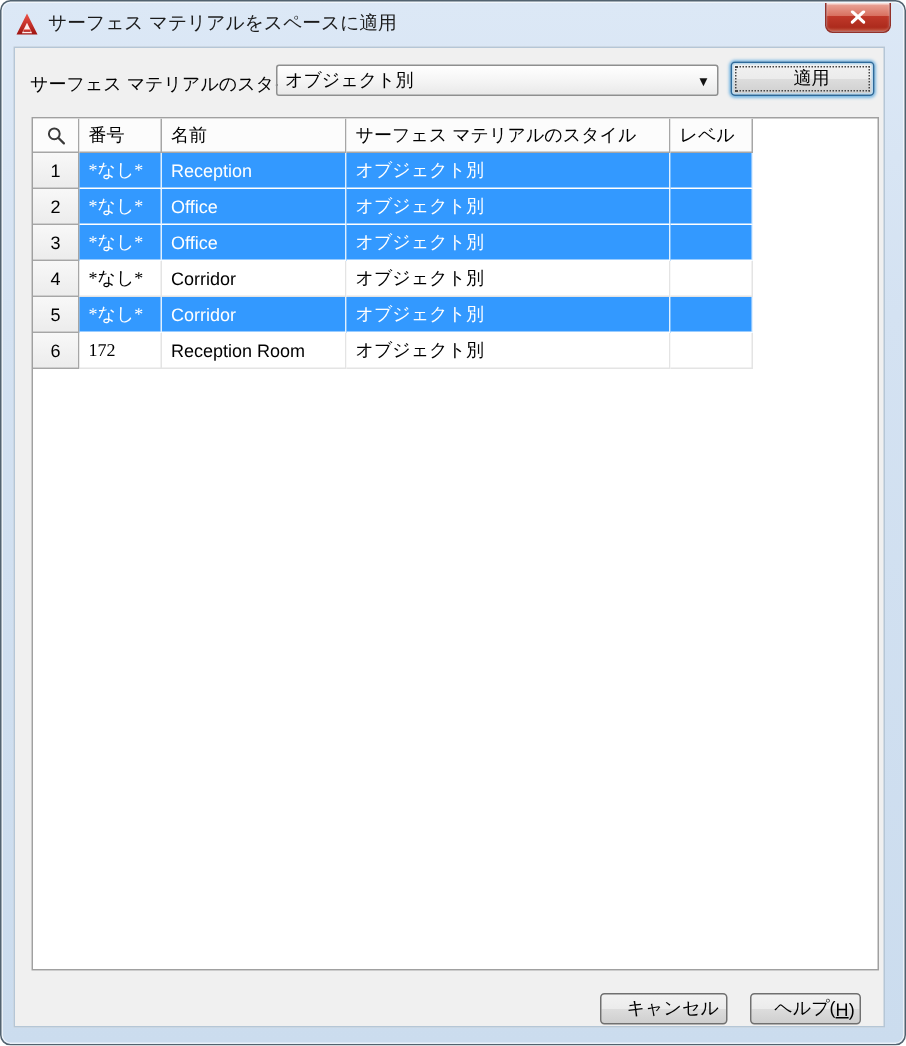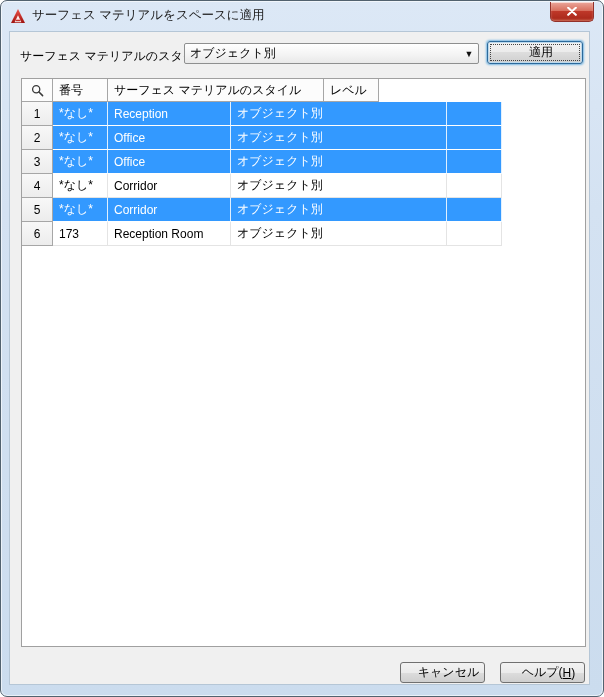--- a/index.html
+++ b/index.html
@@ -60,21 +60,21 @@
 
   
   .grid-panel{
     position:absolute; left:11px; top:46px; width:565px; height:569px;
     background:#fff; border:1px solid #a0a0a0; overflow:hidden;
   }
   .grid-row{ display:flex; height:24px; }
   .grid-head{ display:flex; height:23px; }
   .cell{ font-size:12px; display:flex; align-items:center; white-space:nowrap; overflow:hidden; }
   .c0{ width:31px; justify-content:center; }
-  .c1{ width:55px; padding-left:6px; }
+  .c1{ width:55px; padding-left:6px;font-family:Liberation Serif, serif; }
   .c2{ width:123px; padding-left:6px; }
   .c3{ width:216px; padding-left:6px;text-align:right; }
   .c4{ width:55px; padding-left:6px; }
 
   .hcell{
     background:#fcfcfc; color:#000;
     border-right:1px solid #a6a6a6; border-bottom:1px solid #a6a6a6;
   }
   .hcell.c0{ border-left:none; }
 
@@ -89,21 +89,21 @@
   }
   .grid-row.sel .dcell{
     background:var(--sel,#3399ff); color:#fff;
     border-right:1px solid rgba(255,255,255,.85);
     border-bottom:1px solid #ffffff;
   }
 
   
   .ok-btn{ position:absolute; left:294px; top:630px; width:85px; height:21px; }
   .cancel-btn{ position:absolute; left:390px; top:630px; width:85px; height:21px; }
-  .help-btn{ position:absolute; left:490px; top:630px; width:85px; height:21px; }
+  .help-btn{ position:absolute; left:490px; top:630px; width:74px; height:21px; }
 </style>
 </head>
 <body>
 
 <div class="window">
 
   <div class="titlebar">
     <svg class="app-icon" viewBox="0 0 16 16">
       <defs>
         <linearGradient id="ag" x1="0" y1="0" x2="0" y2="1">
@@ -136,20 +136,21 @@
 
     <div class="grid-panel">
       <div class="grid-head">
         <div class="cell c0 hcell">
           <svg width="13" height="13" viewBox="0 0 13 13">
             <circle cx="5.2" cy="5.2" r="3.6" fill="none" stroke="#3a3a3a" stroke-width="1.3"></circle>
             <line x1="8" y1="8" x2="11.6" y2="11.6" stroke="#3a3a3a" stroke-width="1.5" stroke-linecap="round"></line>
           </svg>
         </div>
         <div class="cell c1 hcell">番号</div>
+        <div class="cell c2 hcell">名前</div>
         <div class="cell c3 hcell">サーフェス マテリアルのスタイル</div>
         <div class="cell c4 hcell">レベル</div>
       </div>
       <div>
   <div class="grid-row sel">
     <div class="cell c0 rowhdr">1</div>
     <div class="cell c1 dcell">*なし*</div>
     <div class="cell c2 dcell">Reception</div>
     <div class="cell c3 dcell">オブジェクト別</div>
     <div class="cell c4 dcell"></div>
@@ -182,21 +183,21 @@
   <div class="grid-row sel">
     <div class="cell c0 rowhdr">5</div>
     <div class="cell c1 dcell">*なし*</div>
     <div class="cell c2 dcell">Corridor</div>
     <div class="cell c3 dcell">オブジェクト別</div>
     <div class="cell c4 dcell"></div>
   </div>
 
   <div class="grid-row">
     <div class="cell c0 rowhdr">6</div>
-    <div class="cell c1 dcell">173</div>
+    <div class="cell c1 dcell">172</div>
     <div class="cell c2 dcell">Reception Room</div>
     <div class="cell c3 dcell">オブジェクト別</div>
     <div class="cell c4 dcell"></div>
   </div>
 </div>
     </div>
 
     <button class="btn cancel-btn">キャンセル</button>
     <button class="btn help-btn">
         <span>ヘルプ(</span>

